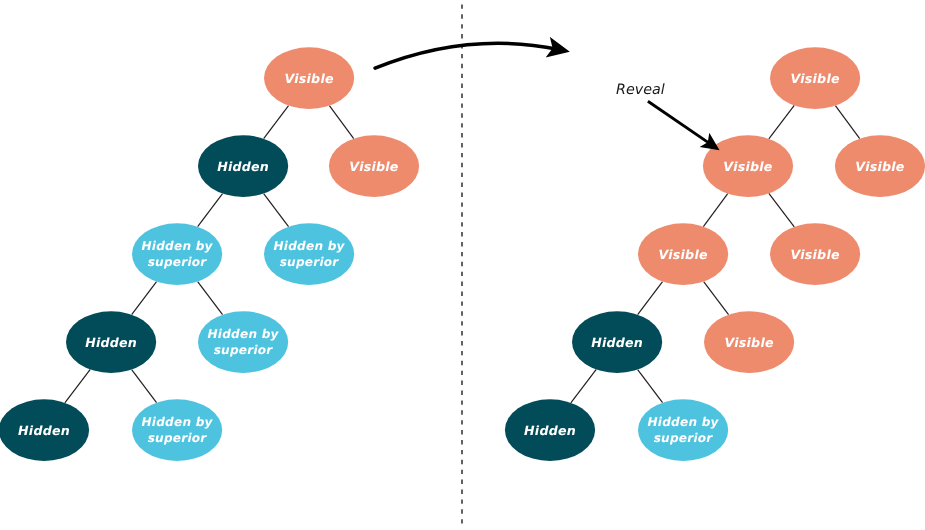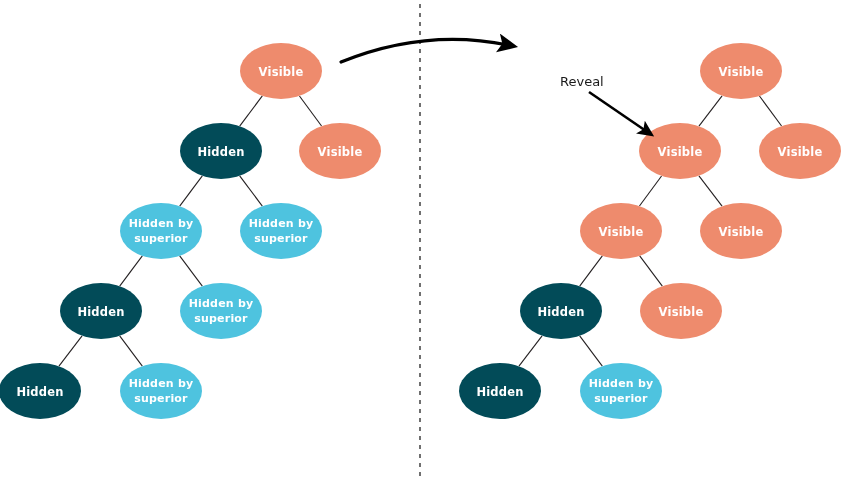--- a/index.html
+++ b/index.html
@@ -11,20 +11,21 @@
     width: 841px;
     height: 482px;
     font-family: "DejaVu Sans", sans-serif;
     overflow: hidden;
   }
   #stage {
     position: relative;
     width: 841px;
     height: 404px;
     background: #ffffff;
+    font-style: italic;
   }
   #diagram-svg {
     position: absolute;
     left: 0;
     top: 0;
     width: 841px;
     height: 482px;
   }
   .node-label {
     font-family: "DejaVu Sans", sans-serif;

